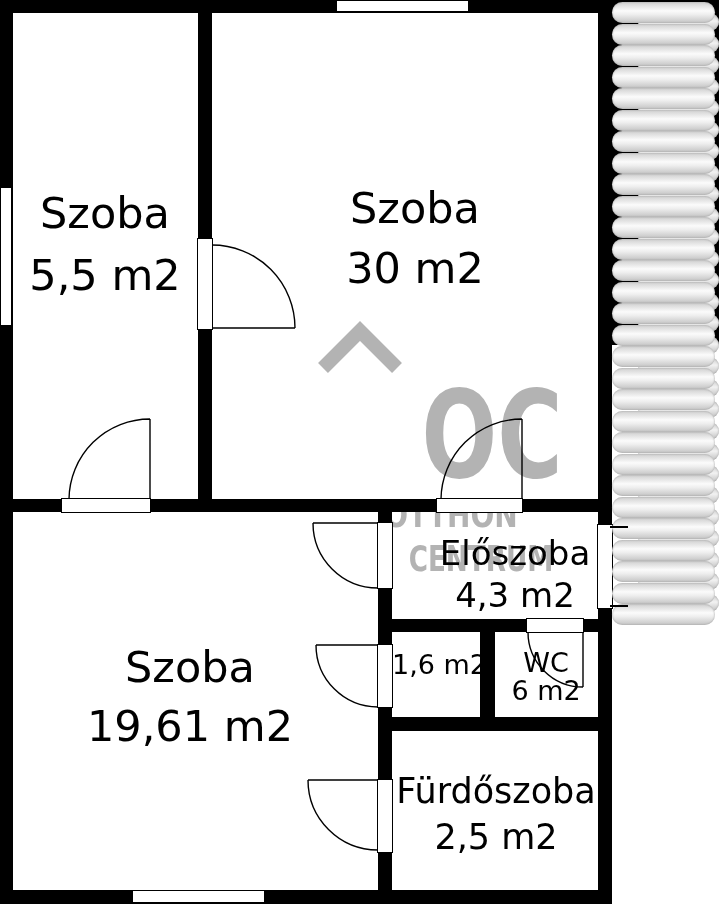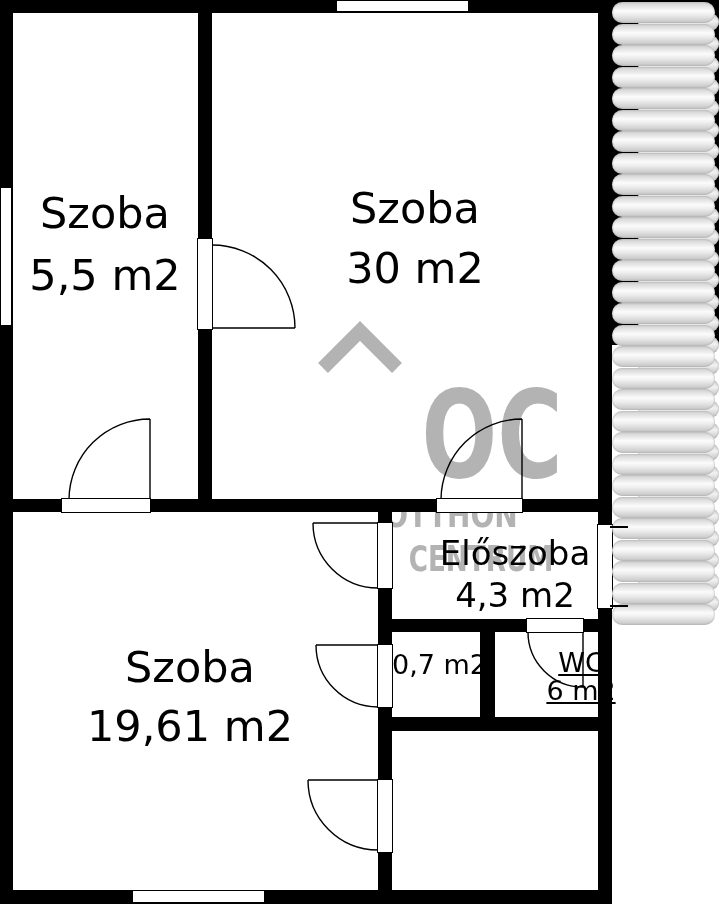--- a/index.html
+++ b/index.html
@@ -39,21 +39,21 @@
   #tick-1{left:610px;top:526px;width:18px;height:2px;}
   #tick-2{left:610px;top:605px;width:18px;height:2px;}
   
   .room-label{position:absolute;text-align:center;color:#000;z-index:5;}
   .room-label div{white-space:nowrap;}
   #lbl-szoba1{left:10px;top:182px;width:190px;font-size:43px;line-height:62px;}
   #lbl-szoba2{left:265px;top:178px;width:300px;font-size:43px;line-height:60px;}
   #lbl-konyha{left:40px;top:638px;width:300px;font-size:43px;line-height:59px;}
   #lbl-eloszoba{left:409px;top:532px;width:212px;font-size:34px;line-height:42px;}
   #lbl-spajz{left:392px;top:650px;width:92px;font-size:27px;line-height:30px;}
-  #lbl-wc{left:526px;top:649px;width:110px;font-size:27px;line-height:28px;text-decoration:underline;}
+  #lbl-wc{left:491px;top:649px;width:110px;font-size:27px;line-height:28px;}
   #lbl-furdo{left:392px;top:768px;width:208px;font-size:35px;line-height:46px;}
   
   #coil{position:absolute;left:612px;top:0;width:107px;height:628px;z-index:6;}
   #coil-backdrop{position:absolute;left:0;top:0;width:107px;height:345px;background:#000;}
   .coil-main{position:absolute;left:0;width:103px;height:21px;border-radius:11px;
     background:linear-gradient(180deg,#cfcfcf 0%,#fbfbfb 42%,#eeeeee 60%,#c4c4c4 100%);
     box-shadow:inset 0 0 2px #9a9a9a;z-index:2;}
   .coil-conn{position:absolute;left:26px;width:81px;height:18px;border-radius:9px;
     background:linear-gradient(180deg,#c6c6c6 0%,#f2f2f2 45%,#bdbdbd 100%);
     box-shadow:inset 0 0 2px #999;z-index:1;}
@@ -119,25 +119,29 @@
   </div>
   <div class="room-label" id="lbl-konyha">
     <div>Szoba</div>
     <div>19,61 m2</div>
   </div>
   <div class="room-label" id="lbl-eloszoba">
     <div>Előszoba</div>
     <div>4,3 m2</div>
   </div>
   <div class="room-label" id="lbl-spajz">
-    <div>0,7 m2</div>
+    <div>1,6 m2</div>
   </div>
   <div class="room-label" id="lbl-wc">
     <div>WC</div>
     <div>6 m2</div>
+  </div>
+  <div class="room-label" id="lbl-furdo">
+    <div>Fürdőszoba</div>
+    <div>2,5 m2</div>
   </div>
 
   <div id="coil">
     <div id="coil-backdrop"></div>
   <div class="coil-conn" style="top: 13px;"></div>
       <div class="coil-conn" style="top: 34.5px;"></div>
       <div class="coil-conn" style="top: 56px;"></div>
       <div class="coil-conn" style="top: 77.5px;"></div>
       <div class="coil-conn" style="top: 99px;"></div>
       <div class="coil-conn" style="top: 120.5px;"></div>

